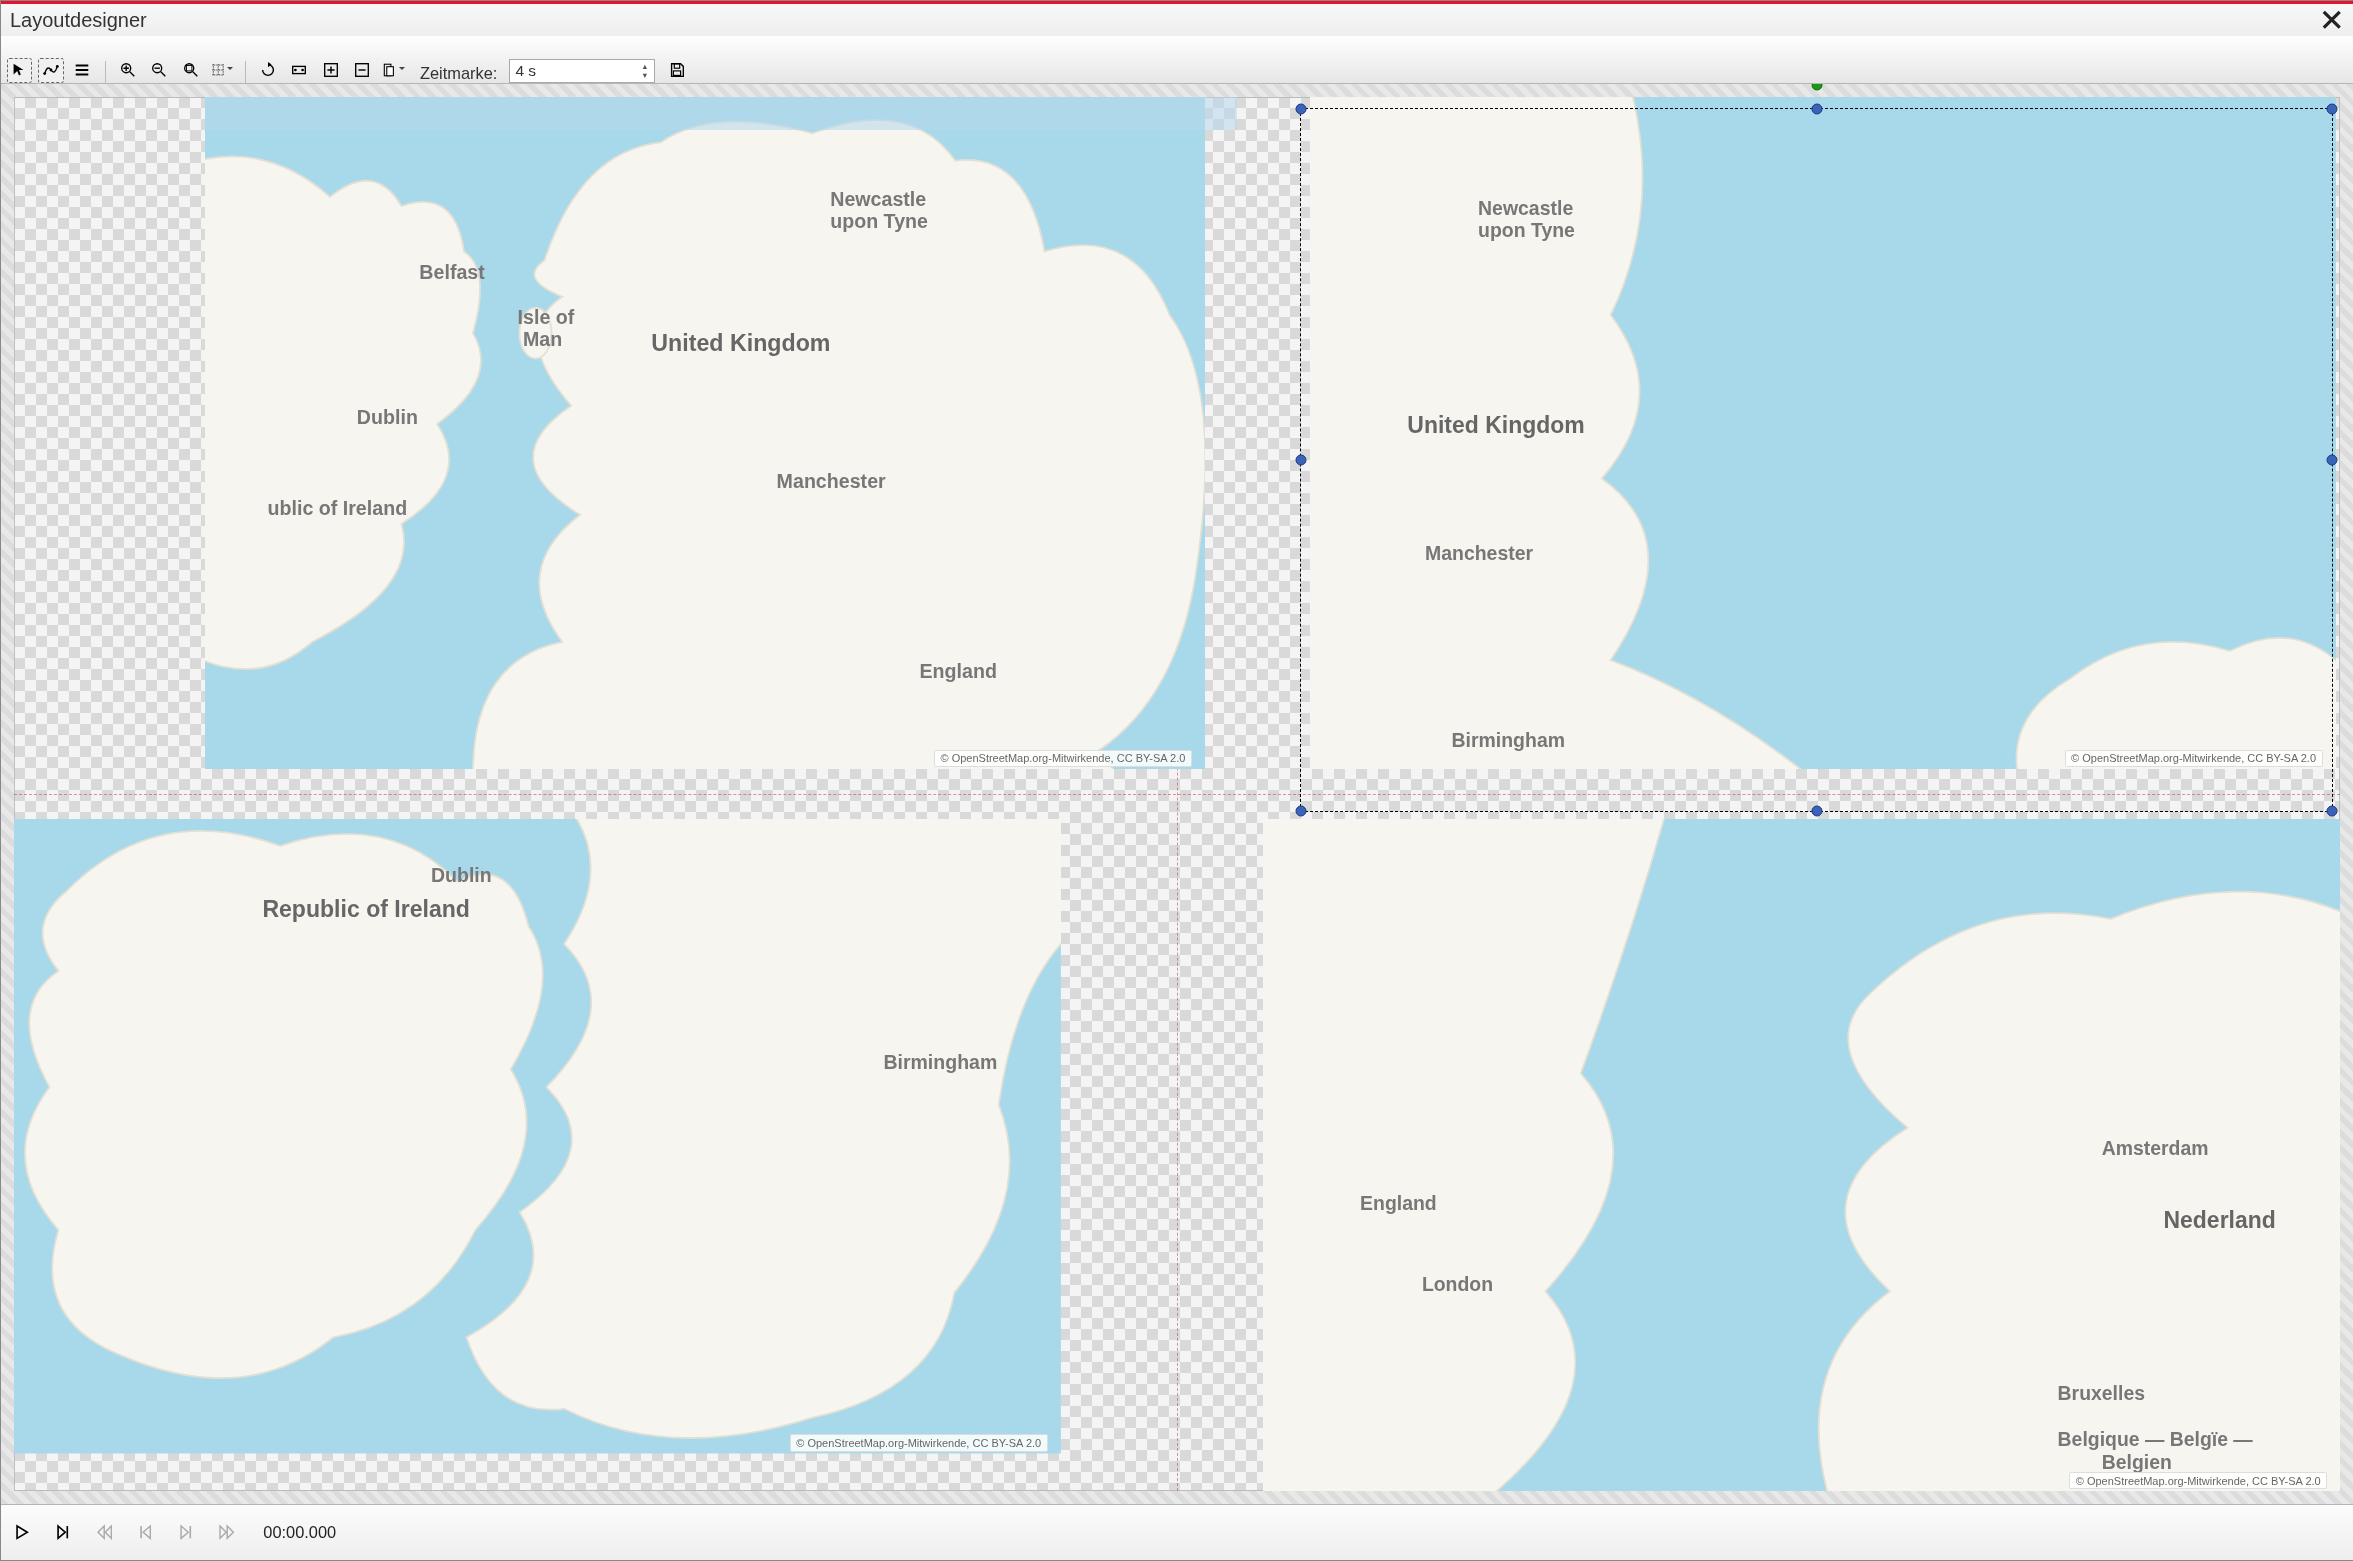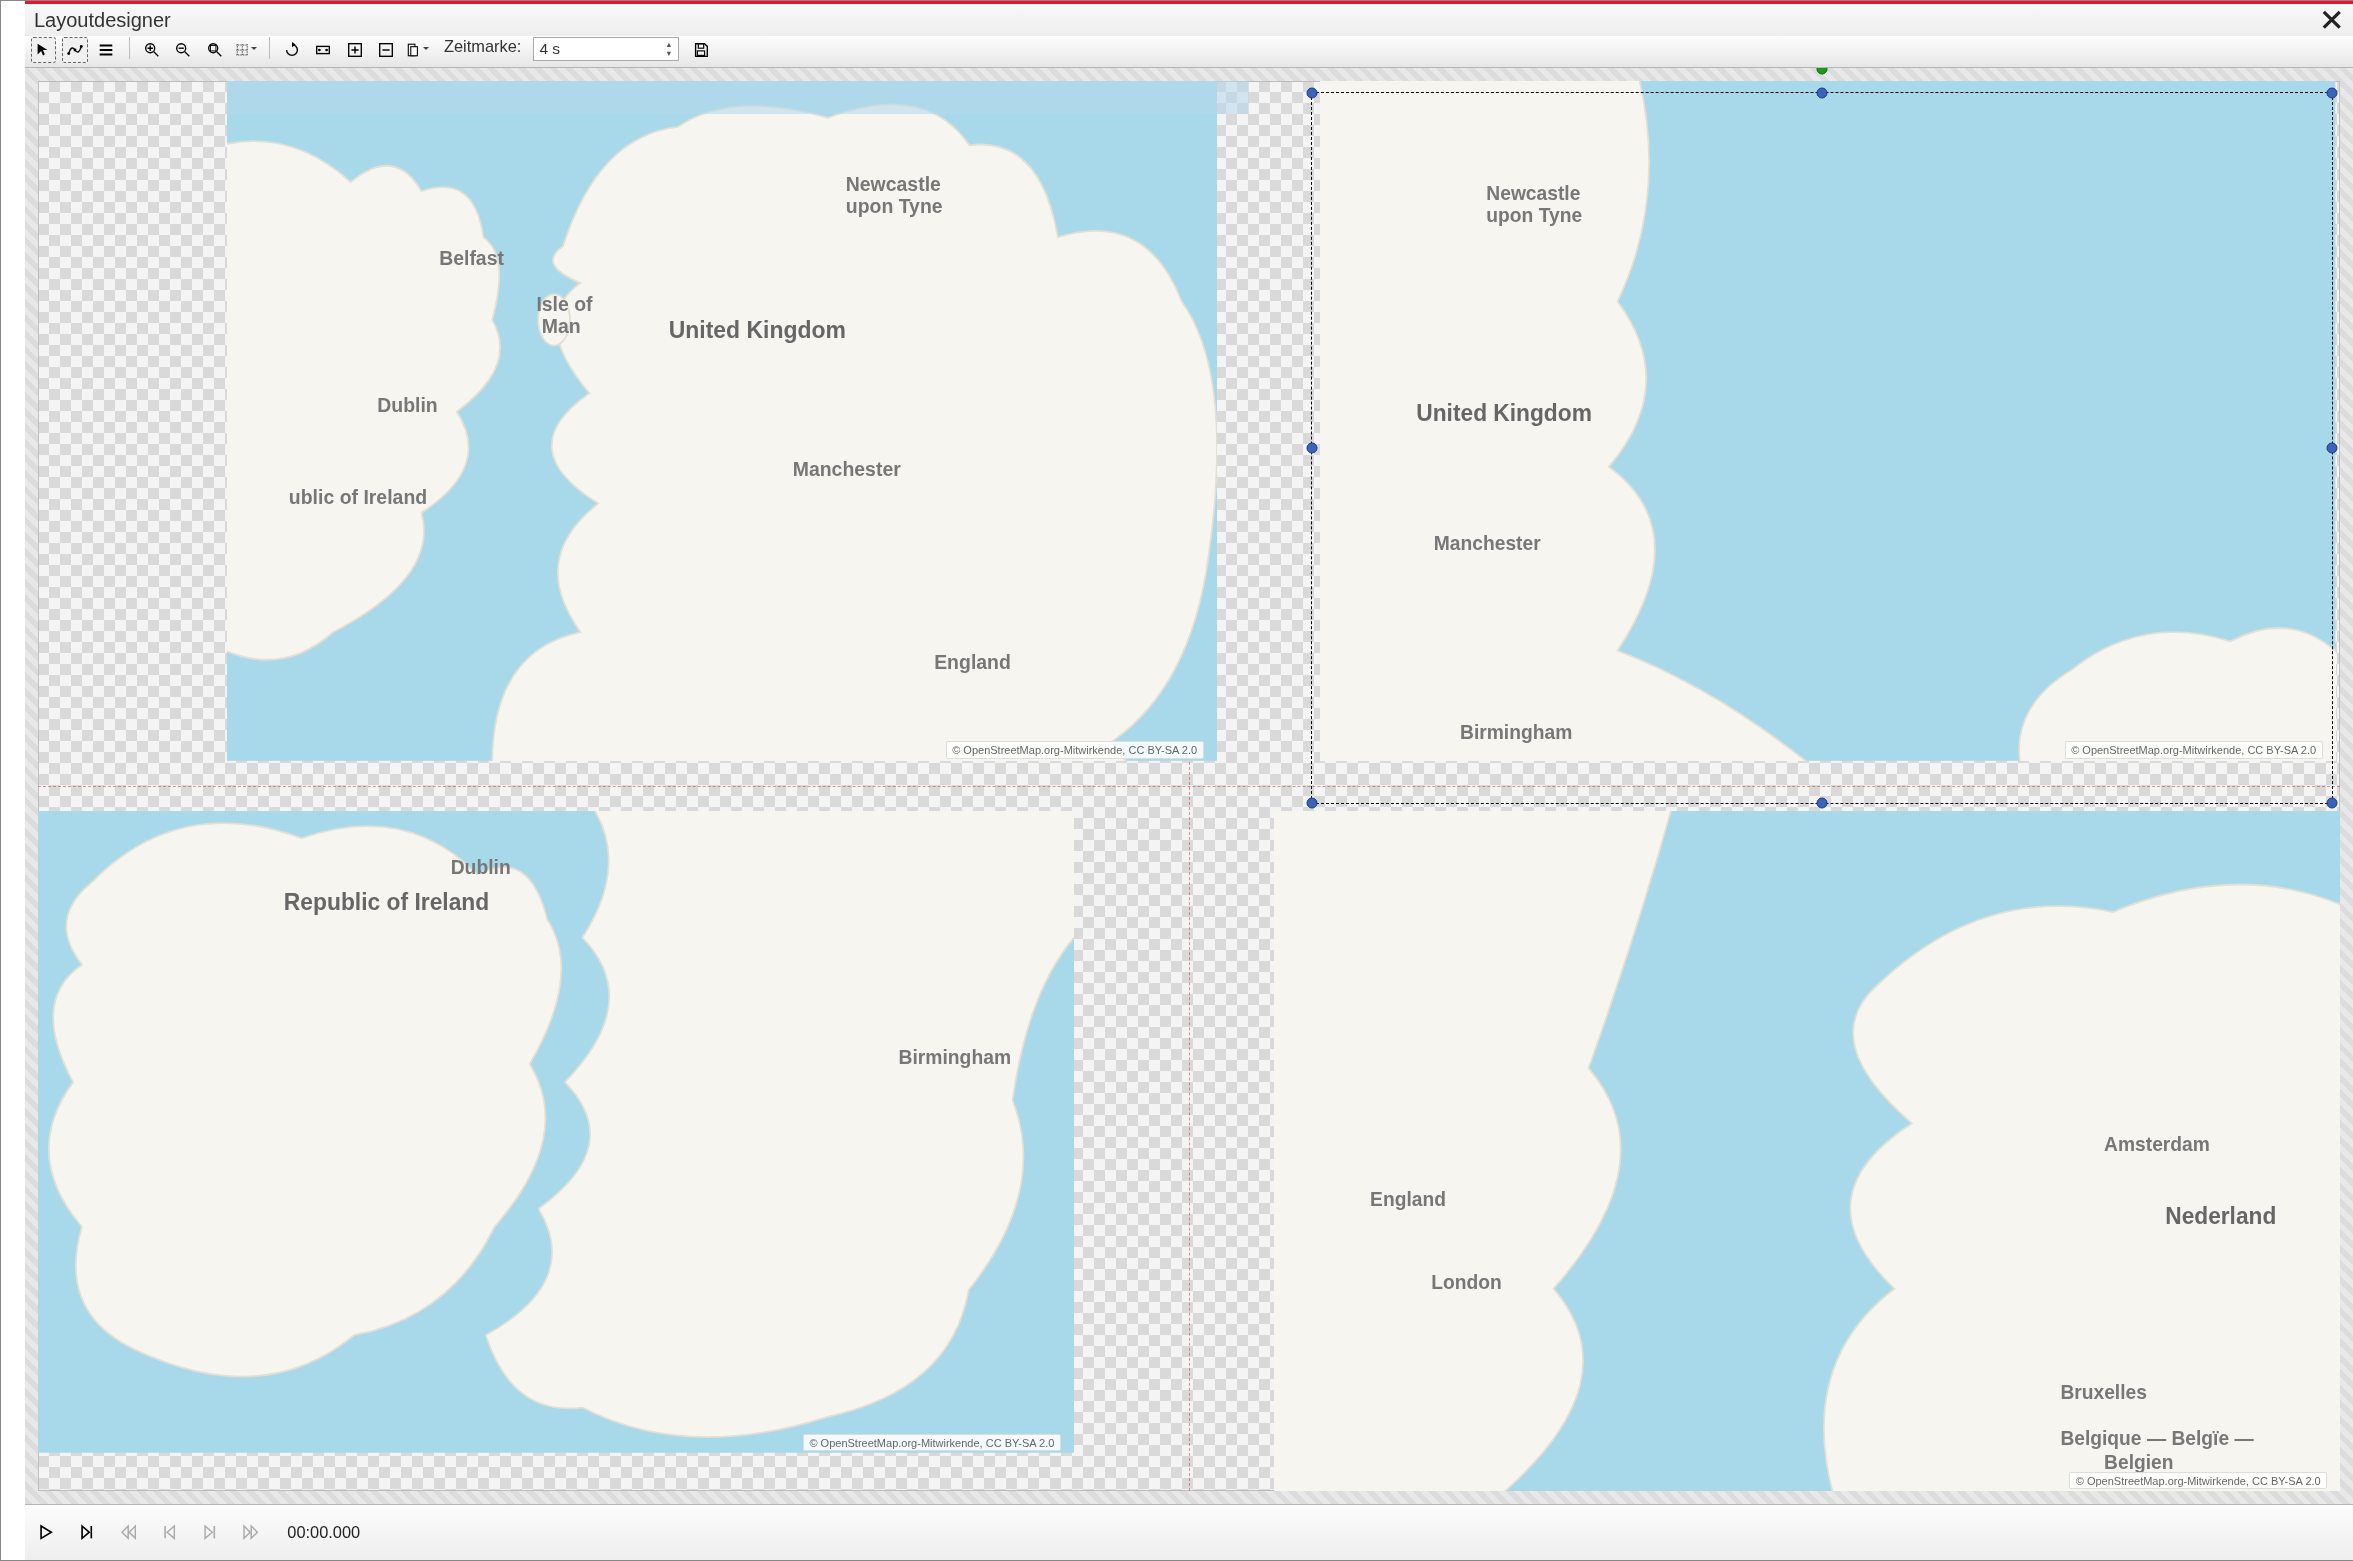--- a/index.html
+++ b/index.html
@@ -1,44 +1,43 @@
 <!DOCTYPE html>
 <html><head>
 <meta charset="utf-8">
 <style>
   * { box-sizing: border-box; margin: 0; padding: 0; }
   html, body { width: 100%; height: 100%; font-family: "Segoe UI", Tahoma, sans-serif; font-size: 11px; background:#fff; }
   .window {
     width: 2354px; height: 1561px;
     display:flex; flex-direction:column;
     border:0.9px solid #888;
-    padding-left:24px;
   }
   
   .titlebar {
     height: 35px;
     border-top: 3.6px solid #e8132f;
     background: linear-gradient(#f8f8f8,#eee);
     display:flex; align-items:center;
     padding: 0 9px;
     position:relative;
   }
   .titlebar .title { font-size: 20px; color:#333; }
   .titlebar .close {
     margin-left:auto; width:25.5px; height:25.5px;
     display:flex; align-items:center; justify-content:center;
     font-size:18px; color:#222; cursor:pointer;
   }
   
   .toolbar {
-    height: 32px;
+    height: 48px;
     background: linear-gradient(#fdfdfd,#e6e6e6);
     border-top:0.9px solid #fff;
     border-bottom:0.9px solid #b5b5b5;
-    display:flex; align-items:flex-start;
+    display:flex; align-items:flex-end;
     padding: 0 5.5px; gap:6px;
   }
   .tbtn {
     width:25.5px; height:25.5px;
     display:flex; align-items:center; justify-content:center;
     border-radius:2.7px;
     color:#222;
     cursor:pointer;
     position:relative;
   }

